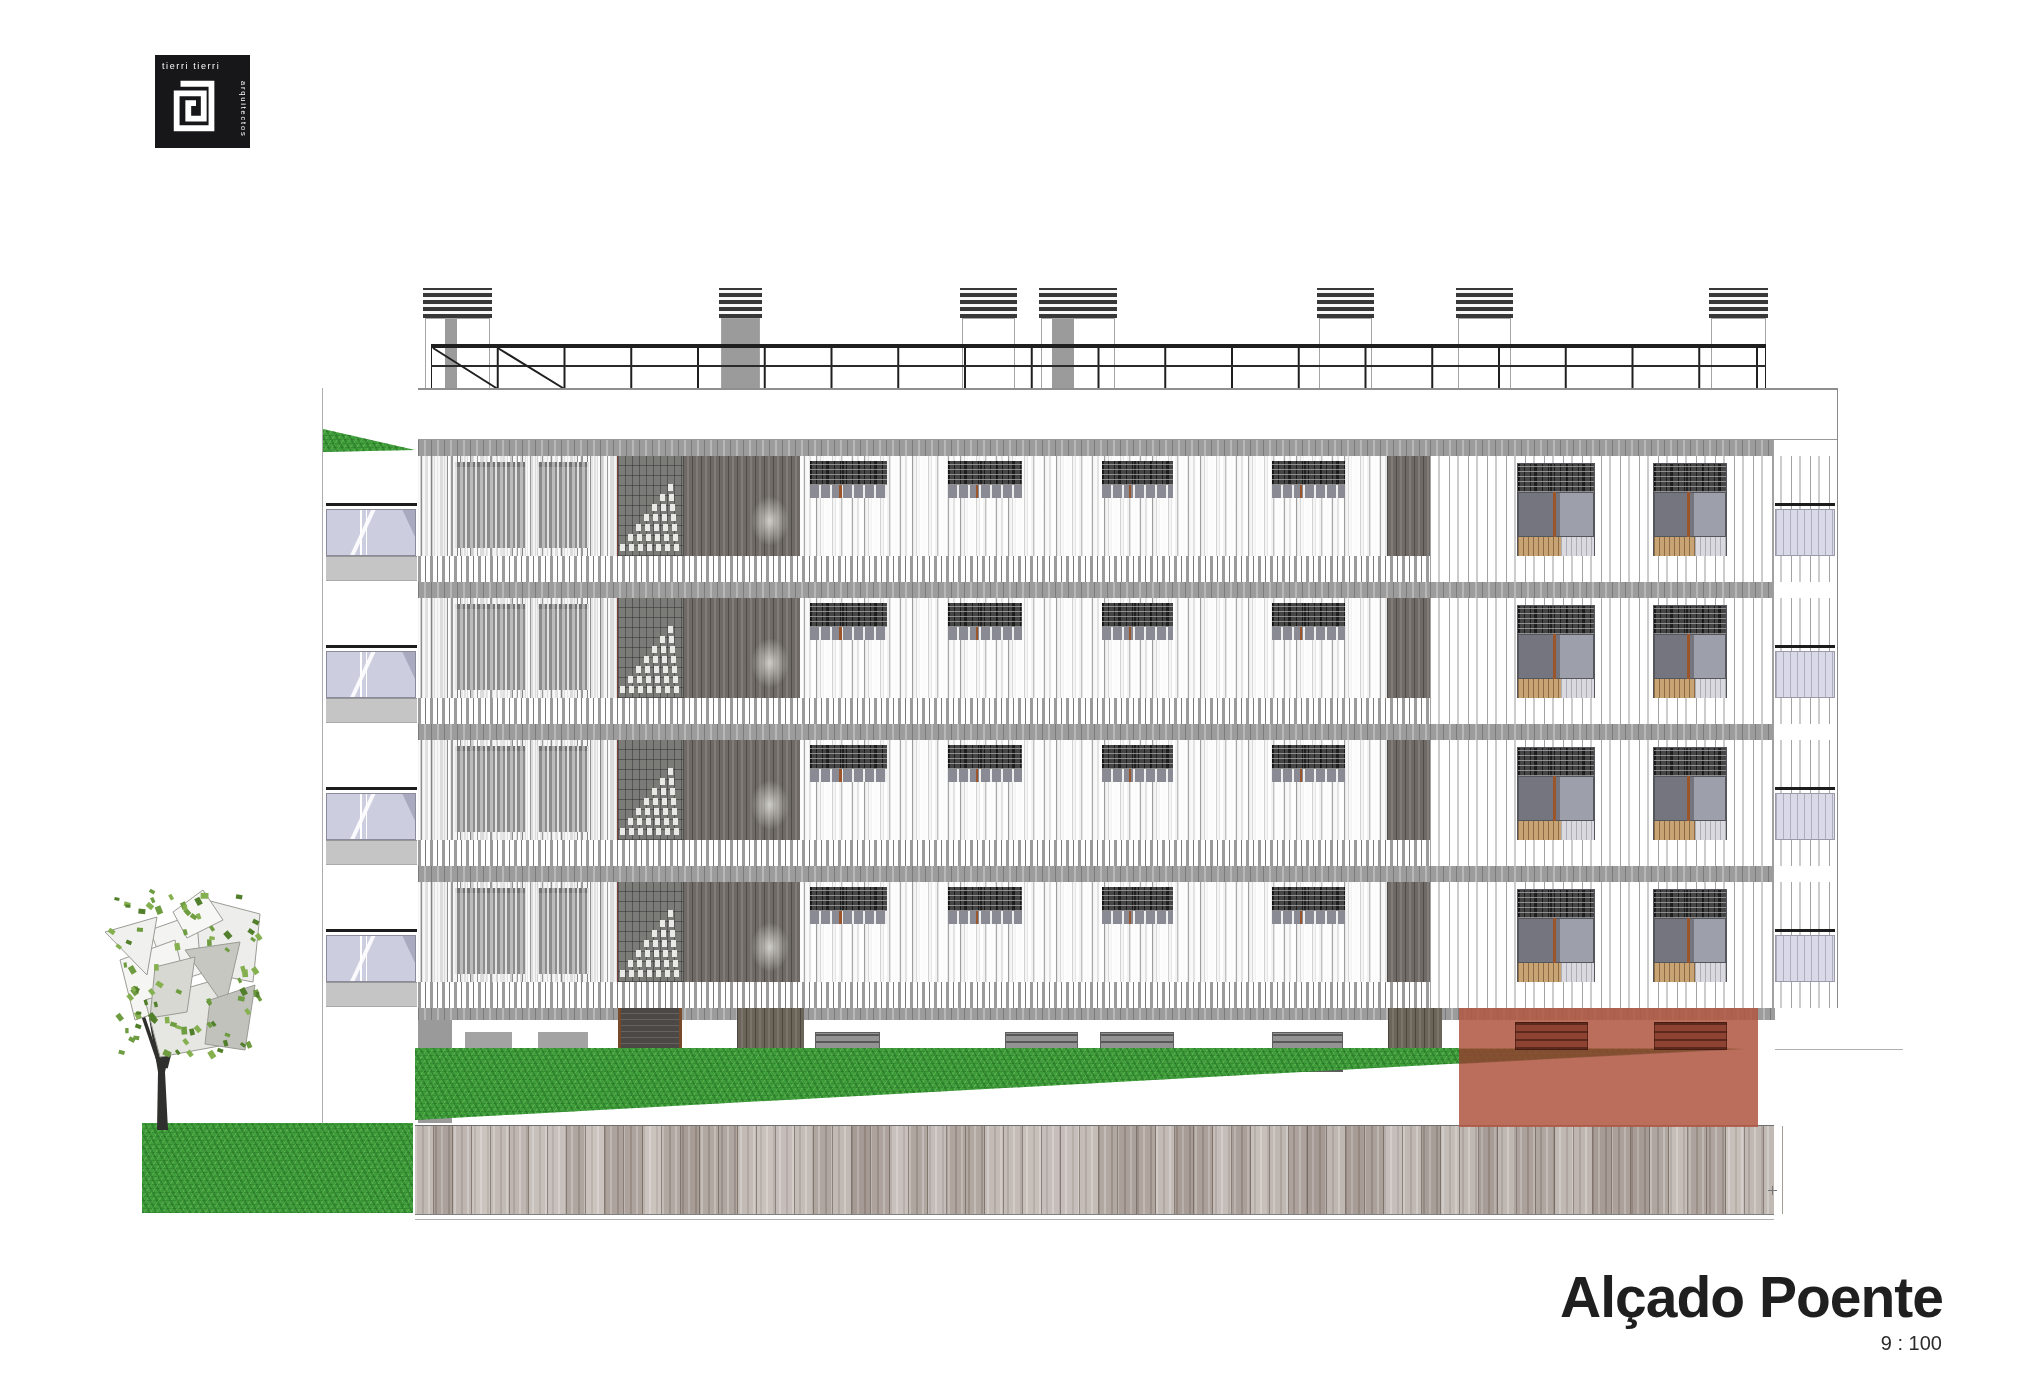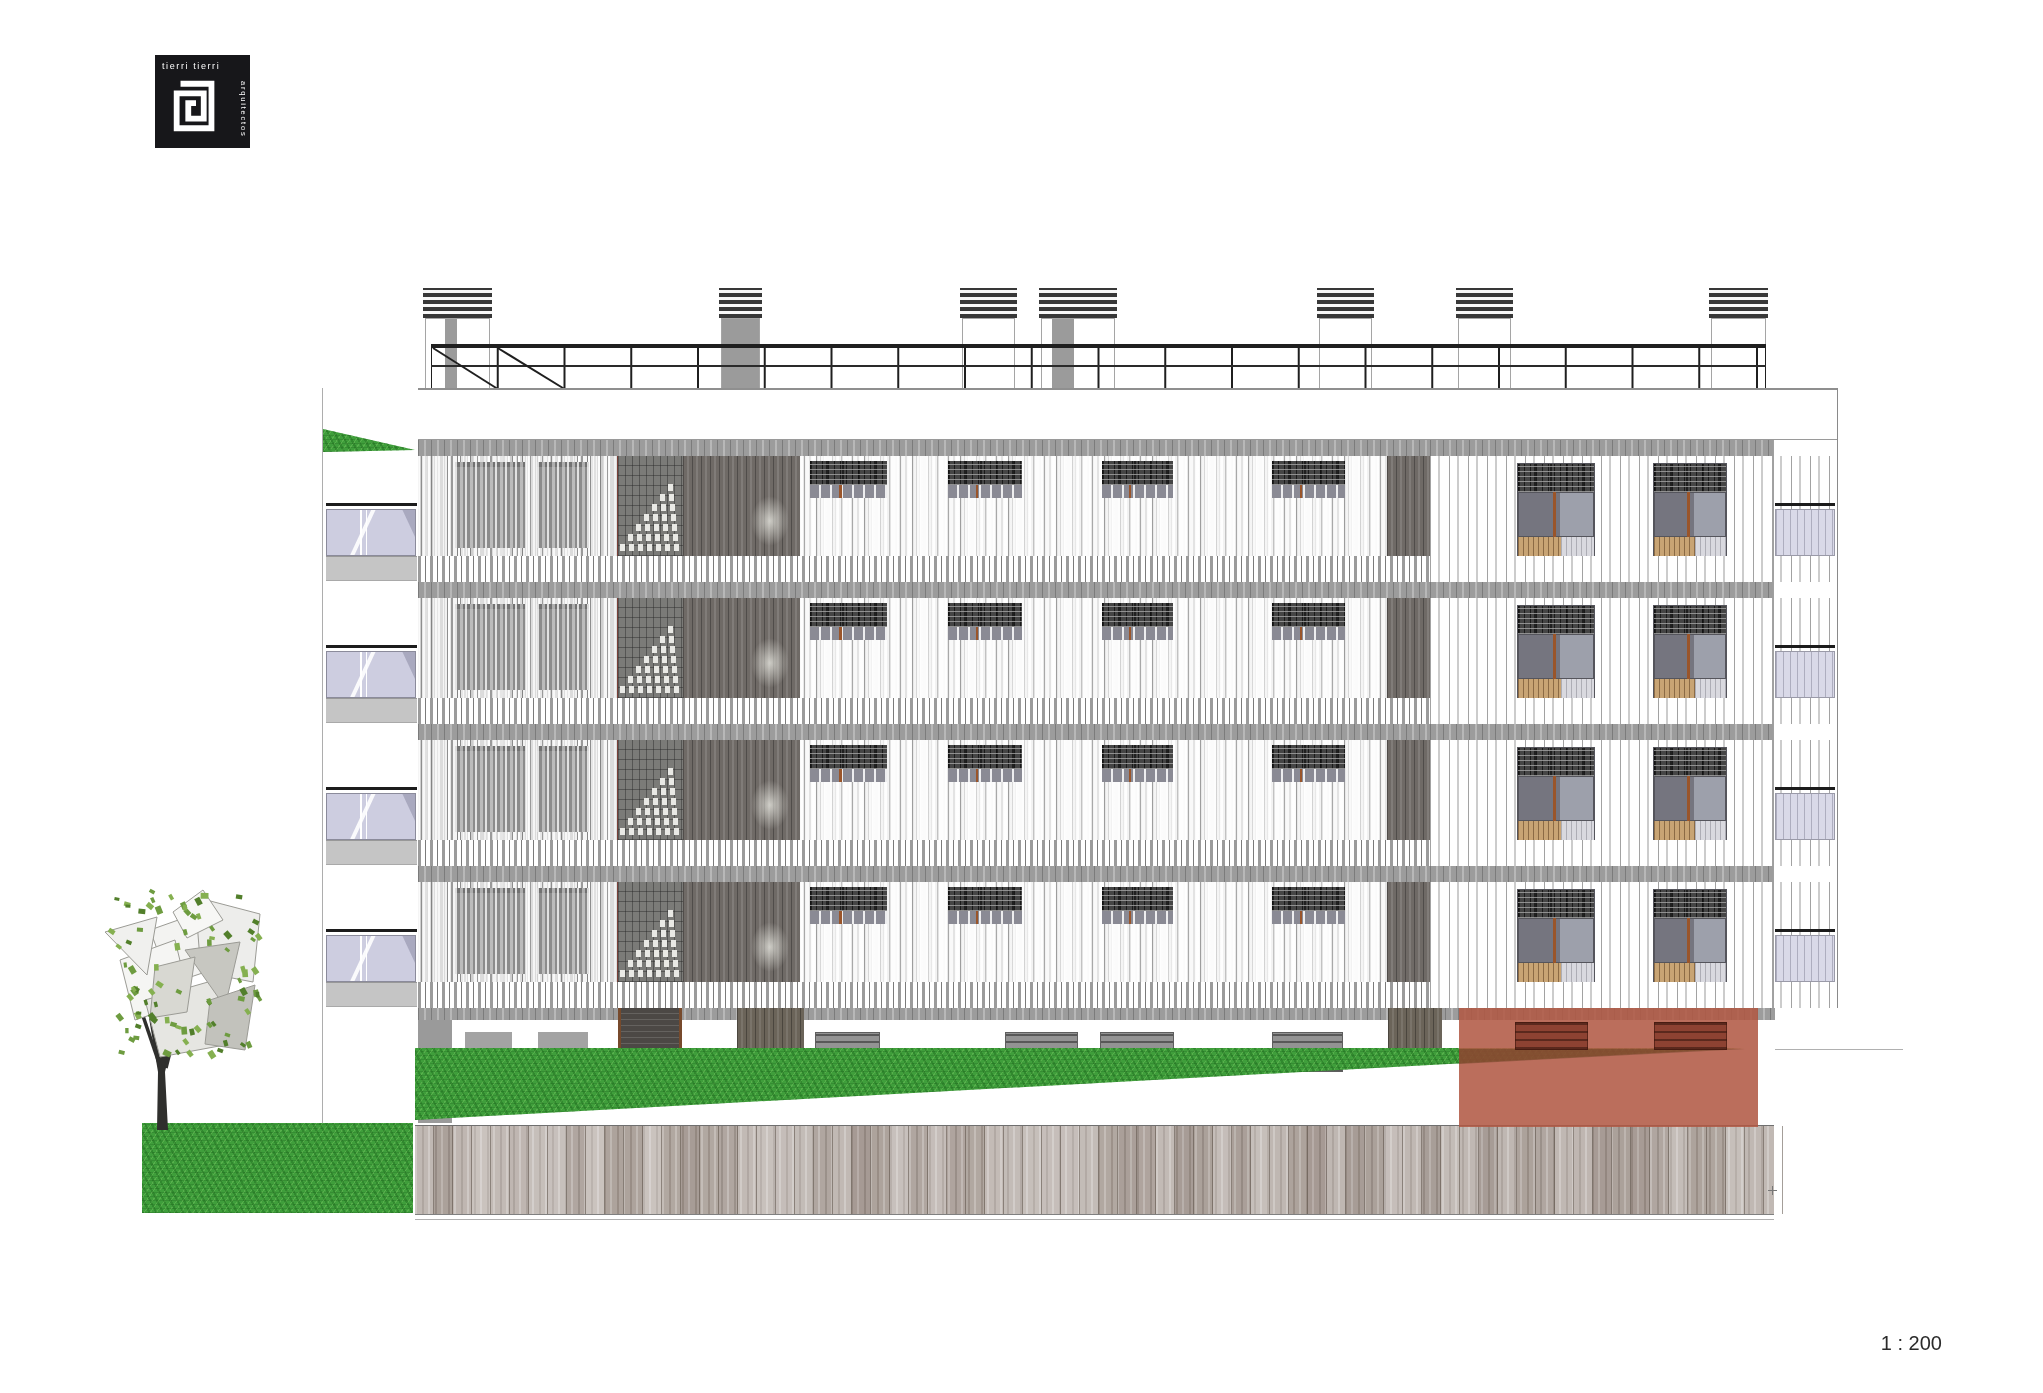--- a/index.html
+++ b/index.html
@@ -622,14 +622,15 @@
         <rect x="57.20427721738815" y="139.9543458223343" width="7.70816171169281" height="5.70816171169281" transform="rotate(53 57.20427721738815 139.9543458223343)" fill="#527f2b"></rect>
         <rect x="132.47698187828064" y="58.199506402015686" width="7.656370043754578" height="5.656370043754578" transform="rotate(49 132.47698187828064 58.199506402015686)" fill="#527f2b"></rect>
         <rect x="15.105160474777222" y="55.79786082962528" width="6.52510529756546" height="4.52510529756546" transform="rotate(33 15.105160474777222 55.79786082962528)" fill="#85b050"></rect>
         <rect x="156.91020727157593" y="64.82422471046448" width="5.060076475143433" height="3.0600764751434326" transform="rotate(36 156.91020727157593 64.82422471046448)" fill="#6e9c40"></rect>
         <rect x="58.22065506130457" y="24.94054913520813" width="5.443176120519638" height="3.443176120519638" transform="rotate(66 58.22065506130457 24.94054913520813)" fill="#6e9c40"></rect>
         <rect x="38.71902912855148" y="113.95213812589645" width="5.495880365371704" height="3.495880365371704" transform="rotate(57 38.71902912855148 113.95213812589645)" fill="#85b050"></rect>
         <rect x="152.5859498977661" y="135.99115133285522" width="6.107431888580322" height="4.107431888580322" transform="rotate(55 152.5859498977661 135.99115133285522)" fill="#85b050"></rect>
       </svg>
     </div>
 
-  <div class="scale-label">1 : 200</div>
+  <div class="title">Alçado Poente</div>
+  <div class="scale-label">9 : 100</div>
 </div>
 
 </body></html>

